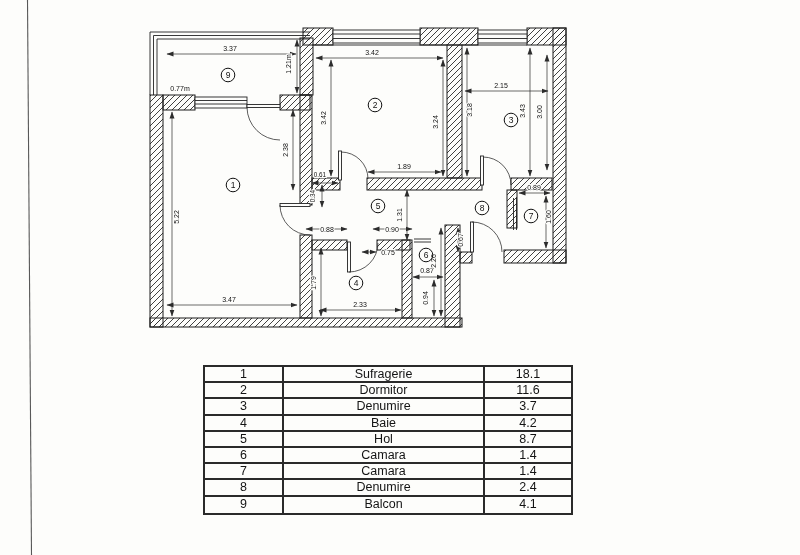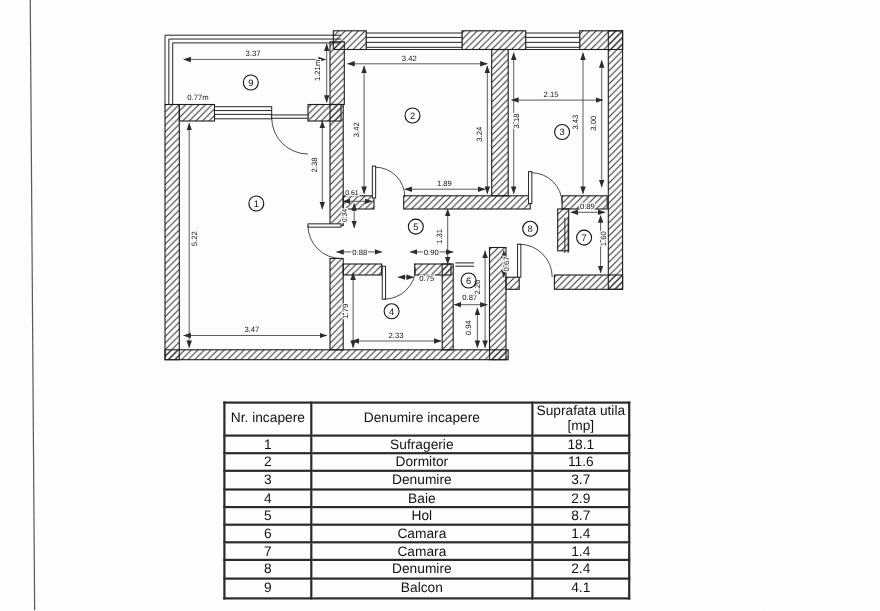--- a/index.html
+++ b/index.html
@@ -225,47 +225,39 @@
 </svg>
 
 <div class="tblwrap">
   <table>
     <colgroup>
           <col class="c1">
           <col class="c2">
           <col class="c3">
         </colgroup>
     <tbody>
-          <tr class="hdr">
-      <th>Nr. incapere</th>
-      <th>Denumire incapere</th>
-      <th>
-        <span>Suprafata utila</span><br>
-        <span>[mp]</span>
-      </th>
-    </tr>
     <tr class="data">
       <td>1</td>
       <td>Sufragerie</td>
       <td>18.1</td>
     </tr>
     <tr class="data">
       <td>2</td>
       <td>Dormitor</td>
       <td>11.6</td>
     </tr>
     <tr class="data">
       <td>3</td>
       <td>Denumire</td>
       <td>3.7</td>
     </tr>
     <tr class="data">
       <td>4</td>
       <td>Baie</td>
-      <td>2.9</td>
+      <td>4.2</td>
     </tr>
     <tr class="data">
       <td>5</td>
       <td>Hol</td>
       <td>8.7</td>
     </tr>
     <tr class="data">
       <td>6</td>
       <td>Camara</td>
       <td>1.4</td>

